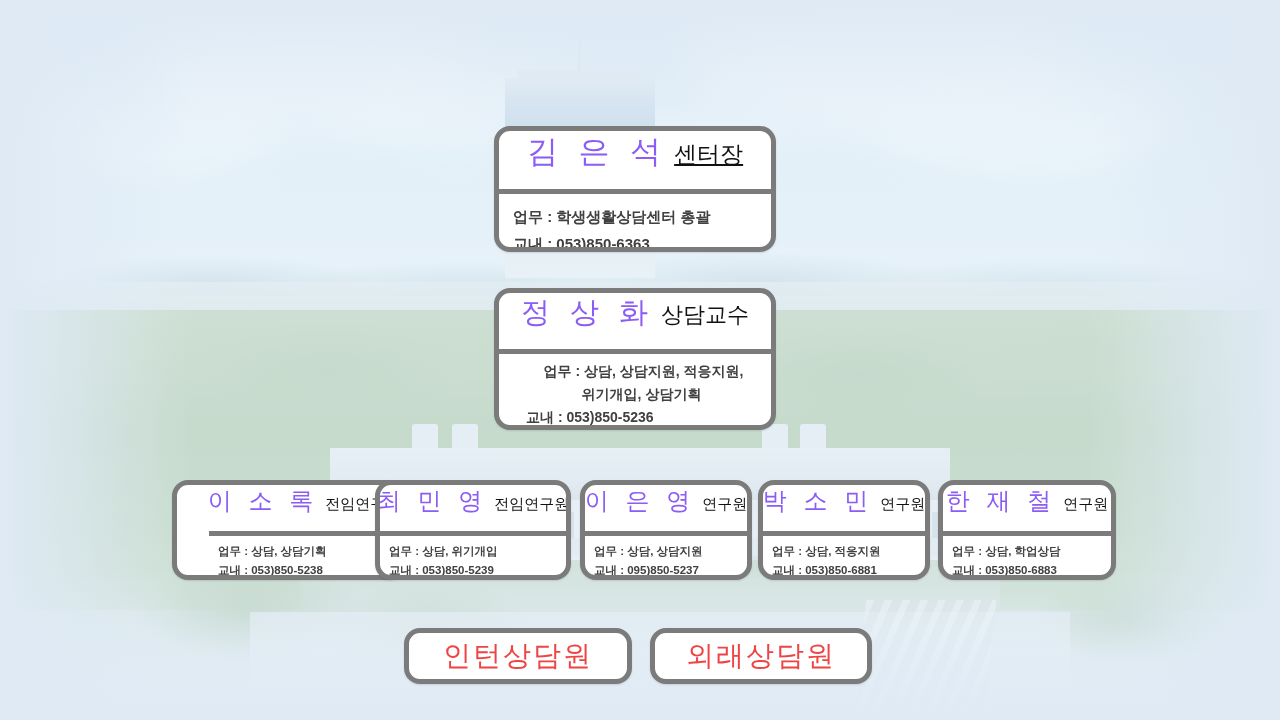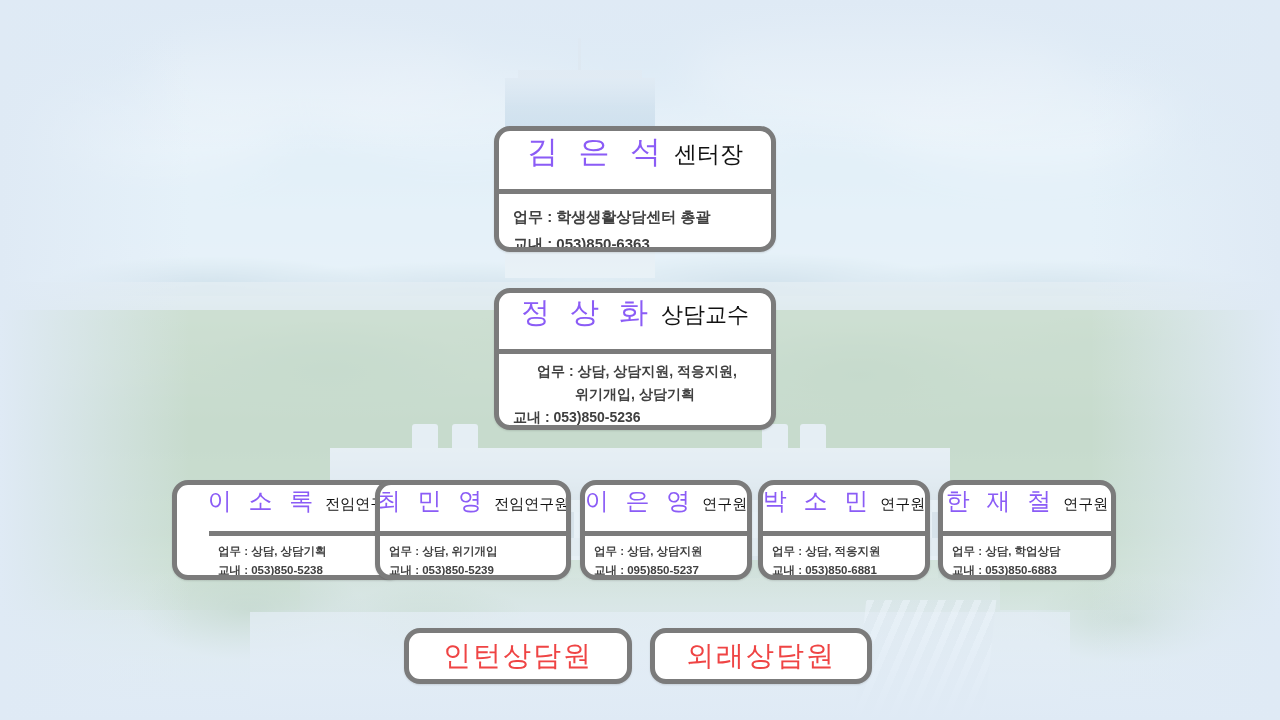--- a/index.html
+++ b/index.html
@@ -187,29 +187,29 @@
   .node .detail {
     color: #404040;
     font-weight: 700;
   }
   .node .detail div { white-space: nowrap; }
 
   
   #node-director { left: 494px; top: 126px; width: 282px; height: 126px; }
   #node-director .name-row { height: 58px; }
   #node-director .pname  { font-size: 31px; }
-  #node-director .ptitle { font-size: 23px; letter-spacing: 0px; }
+  #node-director .ptitle { font-size: 23px; letter-spacing: 0px; text-decoration: underline; }
   #node-director .detail { padding: 9px 0 0 14px; font-size: 15px; line-height: 27px; }
 
   
   #node-professor { left: 494px; top: 288px; width: 282px; height: 142px; }
   #node-professor .name-row { height: 56px; }
   #node-professor .pname  { font-size: 29px; }
   #node-professor .ptitle { font-size: 22px; letter-spacing: 0px; }
-  #node-professor .detail { padding: 6px 0 0 0; font-size: 14px; line-height: 23px; text-align: center; }
+  #node-professor .detail { padding: 6px 0 0 13px; font-size: 14px; line-height: 23px; text-align: center; }
   #node-professor .detail .l1 { padding-left: 4px; }
   #node-professor .detail .l3 { text-align: left; padding-left: 14px; }
 
   
   .node.staff { top: 480px; height: 100px; }
   .node.staff .name-row { height: 46px; }
   .node.staff .pname  { font-size: 24px; letter-spacing: 5px; }
   .node.staff .ptitle { font-size: 15px; letter-spacing: 0px; }
   .node.staff .detail { padding: 6px 0 0 9px; font-size: 11.5px; line-height: 19px; }
 

